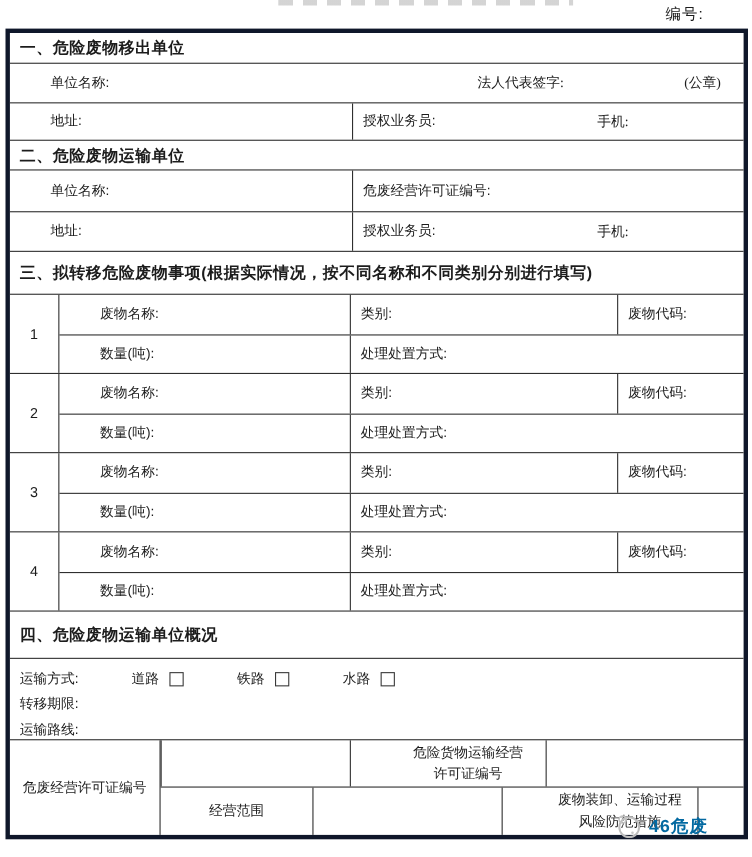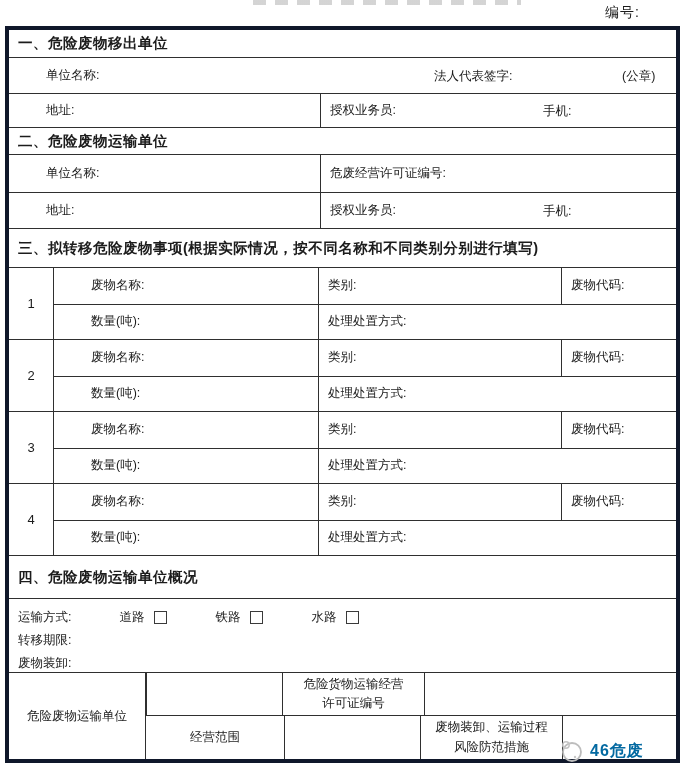--- a/index.html
+++ b/index.html
@@ -6,31 +6,31 @@
   #page{position:relative;width:684px;height:779px;background:#fff;overflow:hidden;
         font-family:"Liberation Sans","DejaVu Sans",sans-serif;color:#1c1c1c;}
   
   .title-frag{position:absolute;top:0;left:253px;width:268px;height:5px;
     background:repeating-linear-gradient(90deg,#c6c6c6 0 13px,transparent 13px 22px);opacity:.75;}
   .doc-number{position:absolute;top:4px;right:44px;font-size:14px;letter-spacing:1px;}
   
   .doc{position:absolute;left:5px;top:26px;width:675px;border:4px solid #0f172a;background:#fff;box-sizing:border-box;}
   .doc > div{box-sizing:border-box;}
   .bt{border-top:1px solid #2f2f2f;}
-  .bl{border-left:1px solid #2f2f2f;}
+  .bl{border-left:1px solid #2f2f2f;padding-left:36px;}
   .sec-h{height:27px;display:flex;align-items:center;padding-left:9px;
          font-weight:bold;font-size:14.5px;letter-spacing:0.5px;}
   .sec-h.tall{height:39px;}
   .sec-h.tall4{height:43px;}
   .row{display:flex;}
   .cell{display:flex;align-items:center;padding-left:9px;font-size:12.5px;box-sizing:border-box;margin-left:28px;}
   .h36{height:36px;} .h34{height:34px;} .h38{height:38px;}
   .w255{width:255px;flex:none;}
   .flex1{flex:1;position:relative;}
-  .abs{position:absolute;top:50%;transform:translateY(-50%);font-size:12.5px;}
+  .abs{position:absolute;top:50%;transform:translateY(-50%);font-size:12.5px;font-family:Liberation Serif, serif;}
   
   .waste{display:flex;height:72px;}
   .wnum{width:44px;flex:none;display:flex;align-items:center;justify-content:center;
         font-size:13px;border-right:1px solid #2f2f2f;}
   .wright{flex:1;display:flex;flex-direction:column;}
   .wsub{display:flex;height:36px;}
   .wsub.second{border-top:1px solid #2f2f2f;height:35px;}
   .wname{width:208px;flex:none;}
   .wcat{width:215px;flex:none;}
   
@@ -219,26 +219,26 @@
         </span>
         <span class="mode-item">
           <span>水路</span>
           <span class="cbx"></span>
         </span>
       </div>
       <div class="info-line">
         <span>转移期限:</span>
       </div>
       <div class="info-line">
-        <span>废物装卸:</span>
+        <span>运输路线:</span>
       </div>
     </div>
 
     <div class="unit-table bt">
-      <div class="ut-left">危险废物运输单位</div>
+      <div class="ut-left">危废经营许可证编号</div>
       <div class="ut-right">
         <div class="ut-row">
           <div class="ut-c3 bl"></div>
           <div class="ut-c4 bl">危险货物运输经营
 许可证编号</div>
           <div class="ut-c5 bl"></div>
         </div>
         <div class="ut-row second">
           <div class="ut-c2">经营范围</div>
           <div class="ut-c3 bl"></div>

